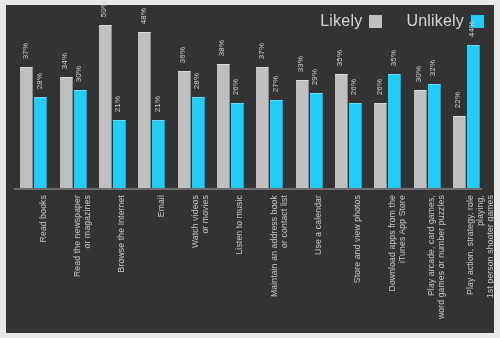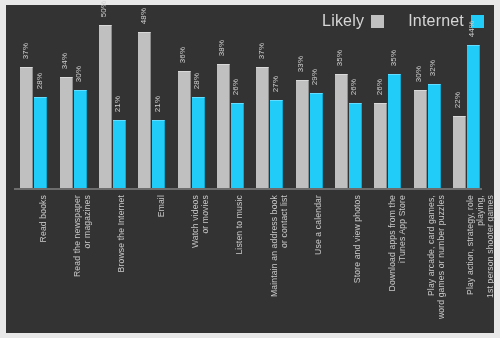--- a/index.html
+++ b/index.html
@@ -141,21 +141,21 @@
 </head>
 <body>
 
 <div id="chart-root">
   <div class="panel">
 
     <div class="legend">
       <span class="legend-label">Likely</span>
       <span class="legend-swatch likely"></span>
       <span class="legend-gap"></span>
-      <span class="legend-label">Internet</span>
+      <span class="legend-label">Unlikely</span>
       <span class="legend-swatch unlikely"></span>
     </div>
 
     <div class="plot" id="plot">
         <div class="group" style="left: 6.16667px; width: 27px;">
           <div class="bar-wrap">
             <div class="bar likely" style="height: 121px;"></div>
             <div class="bar-value" style="bottom: 133px;">37%</div>
           </div>
           <div class="bar-wrap">

